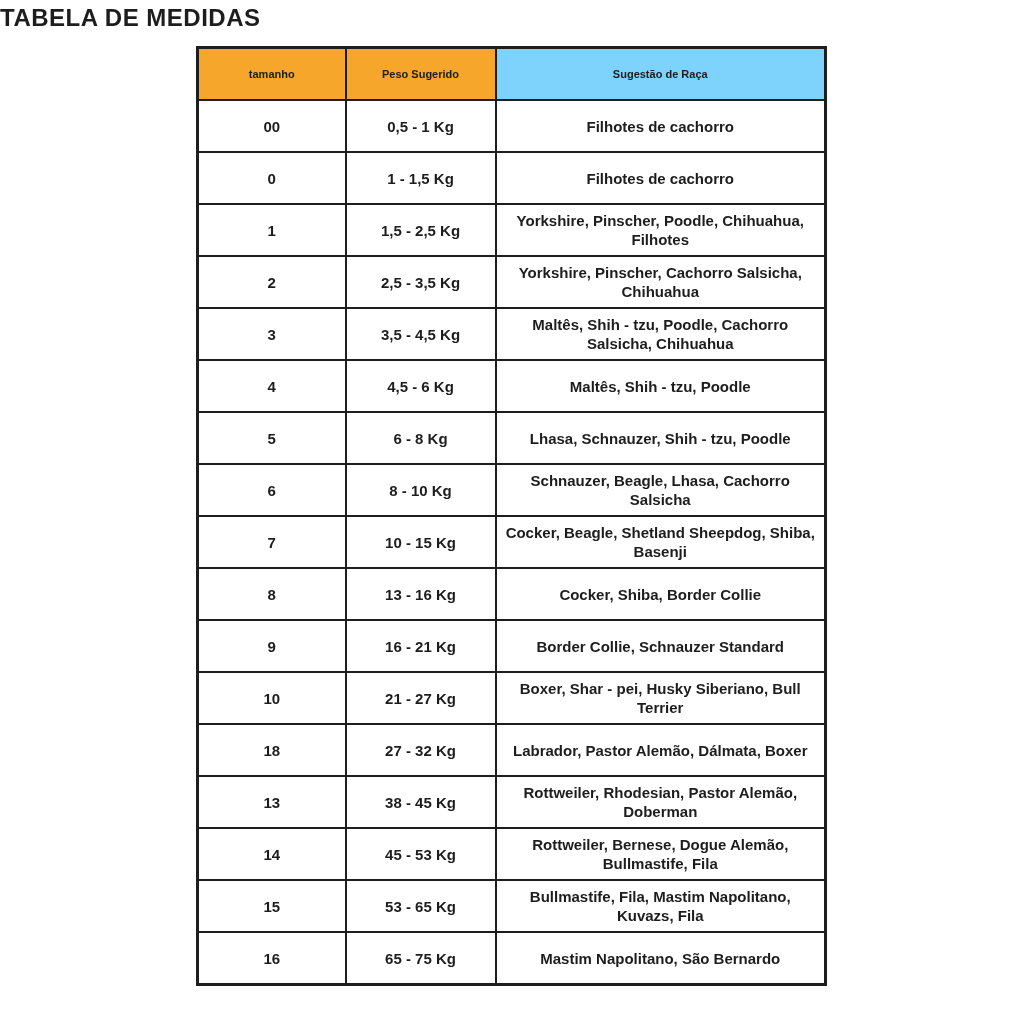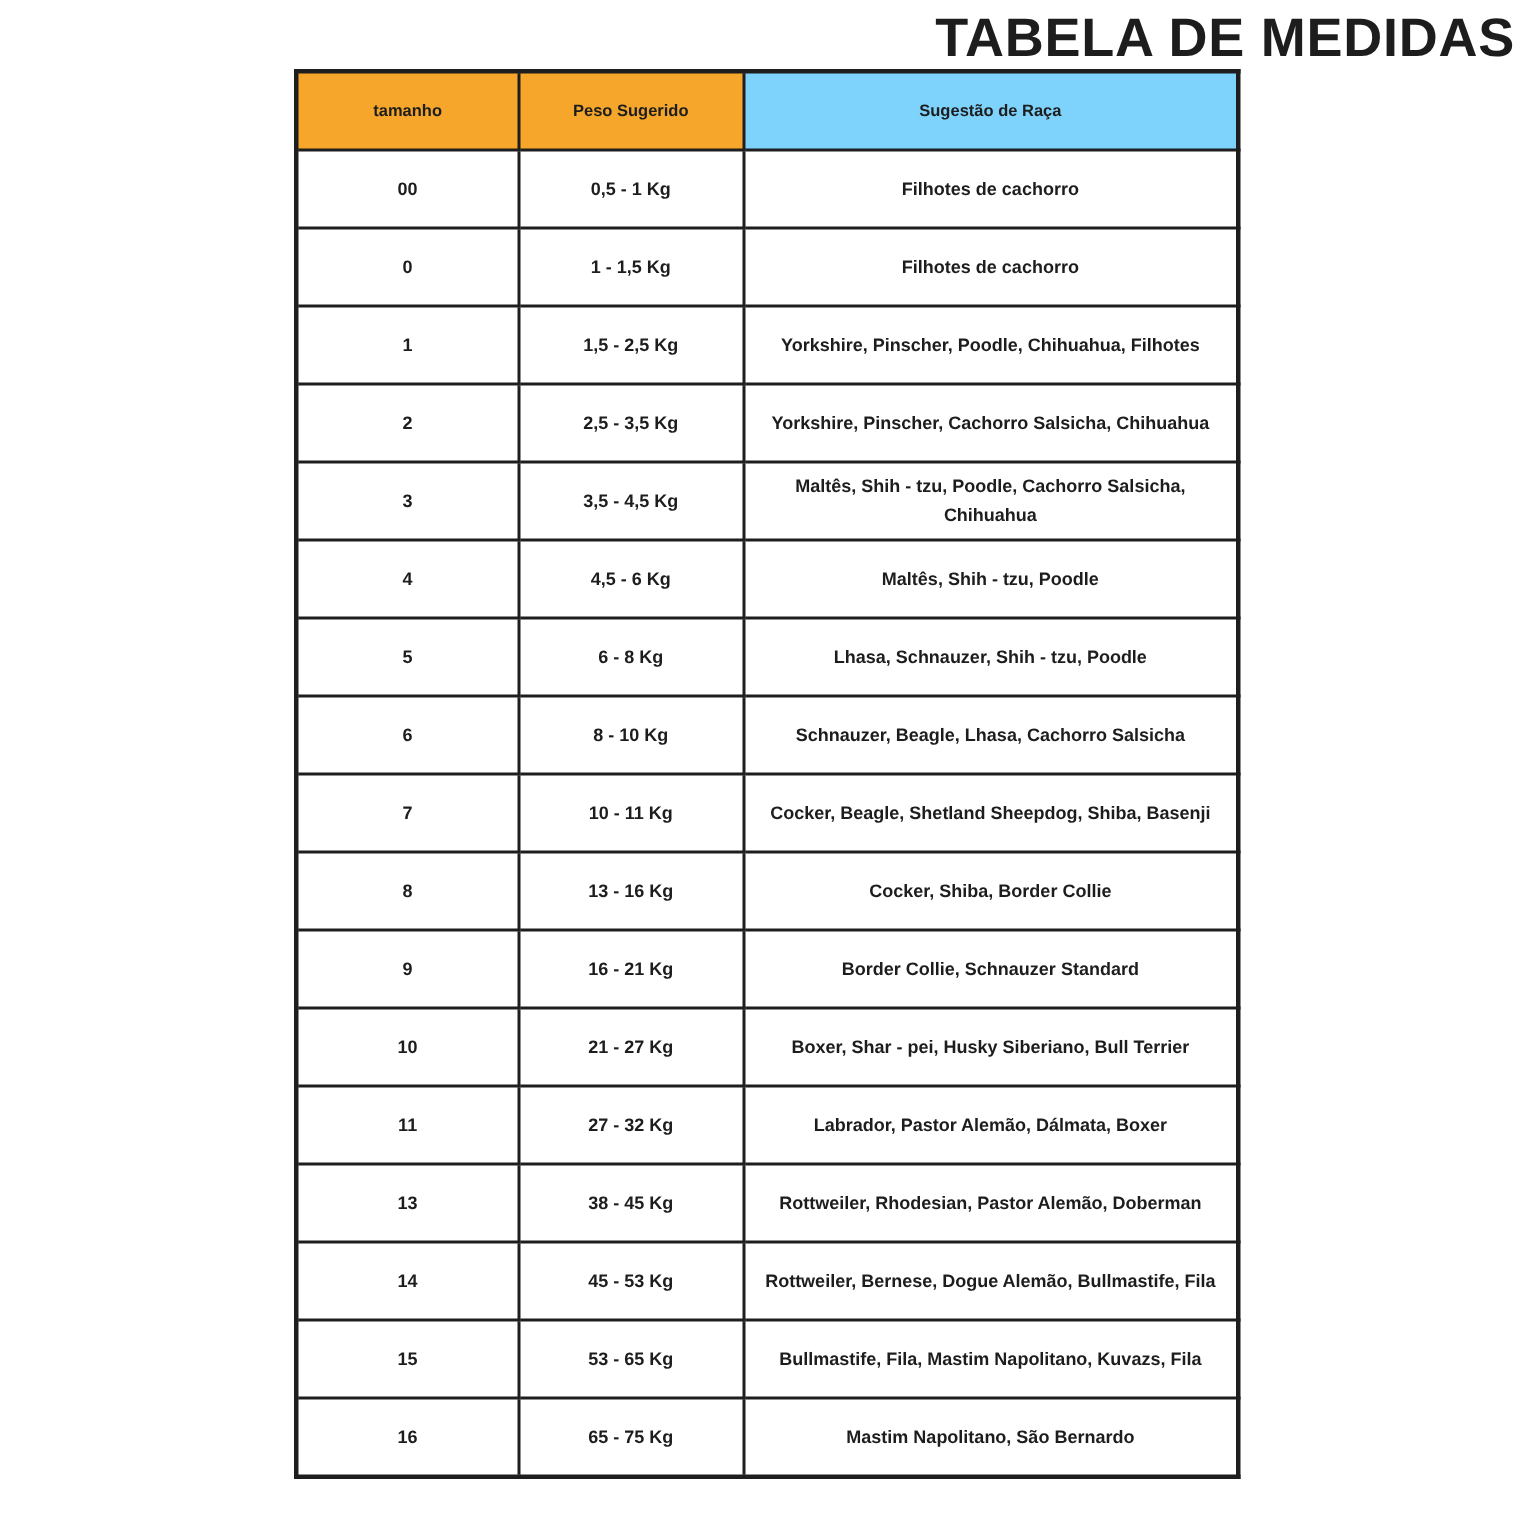--- a/index.html
+++ b/index.html
@@ -14,43 +14,43 @@
     width: 1024px;
     height: 1024px;
     background: #ffffff;
     overflow: hidden;
   }
   .page-title {
     position: absolute;
     top: 4px;
     left: 0;
     width: 1010px;
-    text-align: right;
-    font-size: 36px;
+    text-align: left;
+    font-size: 24px;
     font-weight: 800;
     letter-spacing: 0.5px;
     color: #1d1d1d;
   }
   table.size-table {
     position: absolute;
     left: 196px;
     top: 46px;
     width: 628px;
     border-collapse: collapse;
     table-layout: fixed;
     border: 3px solid #1e1e1e;
   }
   table.size-table th,
   table.size-table td {
     border: 2px solid #1e1e1e;
     font-weight: bold;
     text-align: center;
     vertical-align: middle;
     padding: 3px 8px;
-    font-size: 12px;
+    font-size: 15px;
     line-height: 19px;
     color: #1d1d1d;
   }
   table.size-table th {
     height: 44px;
     font-size: 11px;
   }
   table.size-table td {
     height: 44px;
   }
@@ -113,40 +113,40 @@
         <td>6 - 8 Kg</td>
         <td>Lhasa, Schnauzer, Shih - tzu, Poodle</td>
       </tr>
       <tr>
         <td>6</td>
         <td>8 - 10 Kg</td>
         <td>Schnauzer, Beagle, Lhasa, Cachorro Salsicha</td>
       </tr>
       <tr>
         <td>7</td>
-        <td>10 - 11 Kg</td>
+        <td>10 - 15 Kg</td>
         <td>Cocker, Beagle, Shetland Sheepdog, Shiba, Basenji</td>
       </tr>
       <tr>
         <td>8</td>
         <td>13 - 16 Kg</td>
         <td>Cocker, Shiba, Border Collie</td>
       </tr>
       <tr>
         <td>9</td>
         <td>16 - 21 Kg</td>
         <td>Border Collie, Schnauzer Standard</td>
       </tr>
       <tr>
         <td>10</td>
         <td>21 - 27 Kg</td>
         <td>Boxer, Shar - pei, Husky Siberiano, Bull Terrier</td>
       </tr>
       <tr>
-        <td>11</td>
+        <td>18</td>
         <td>27 - 32 Kg</td>
         <td>Labrador, Pastor Alemão, Dálmata, Boxer</td>
       </tr>
       <tr>
         <td>13</td>
         <td>38 - 45 Kg</td>
         <td>Rottweiler, Rhodesian, Pastor Alemão, Doberman</td>
       </tr>
       <tr>
         <td>14</td>

